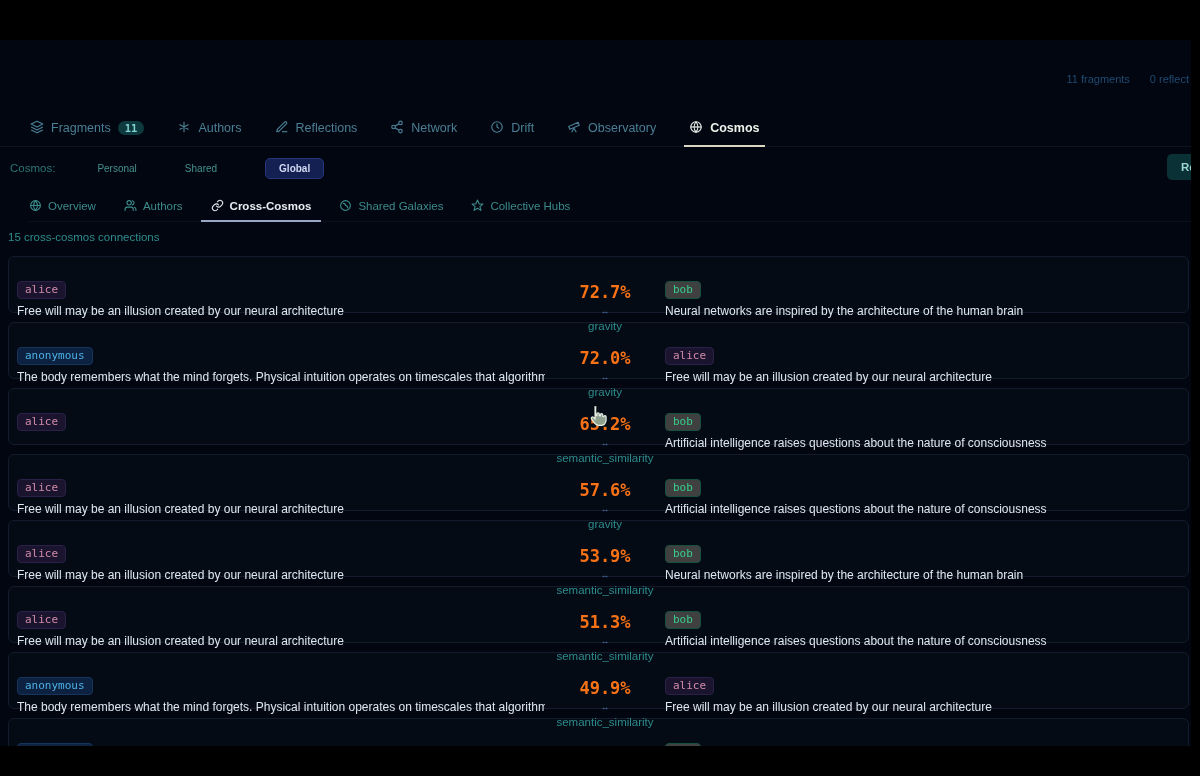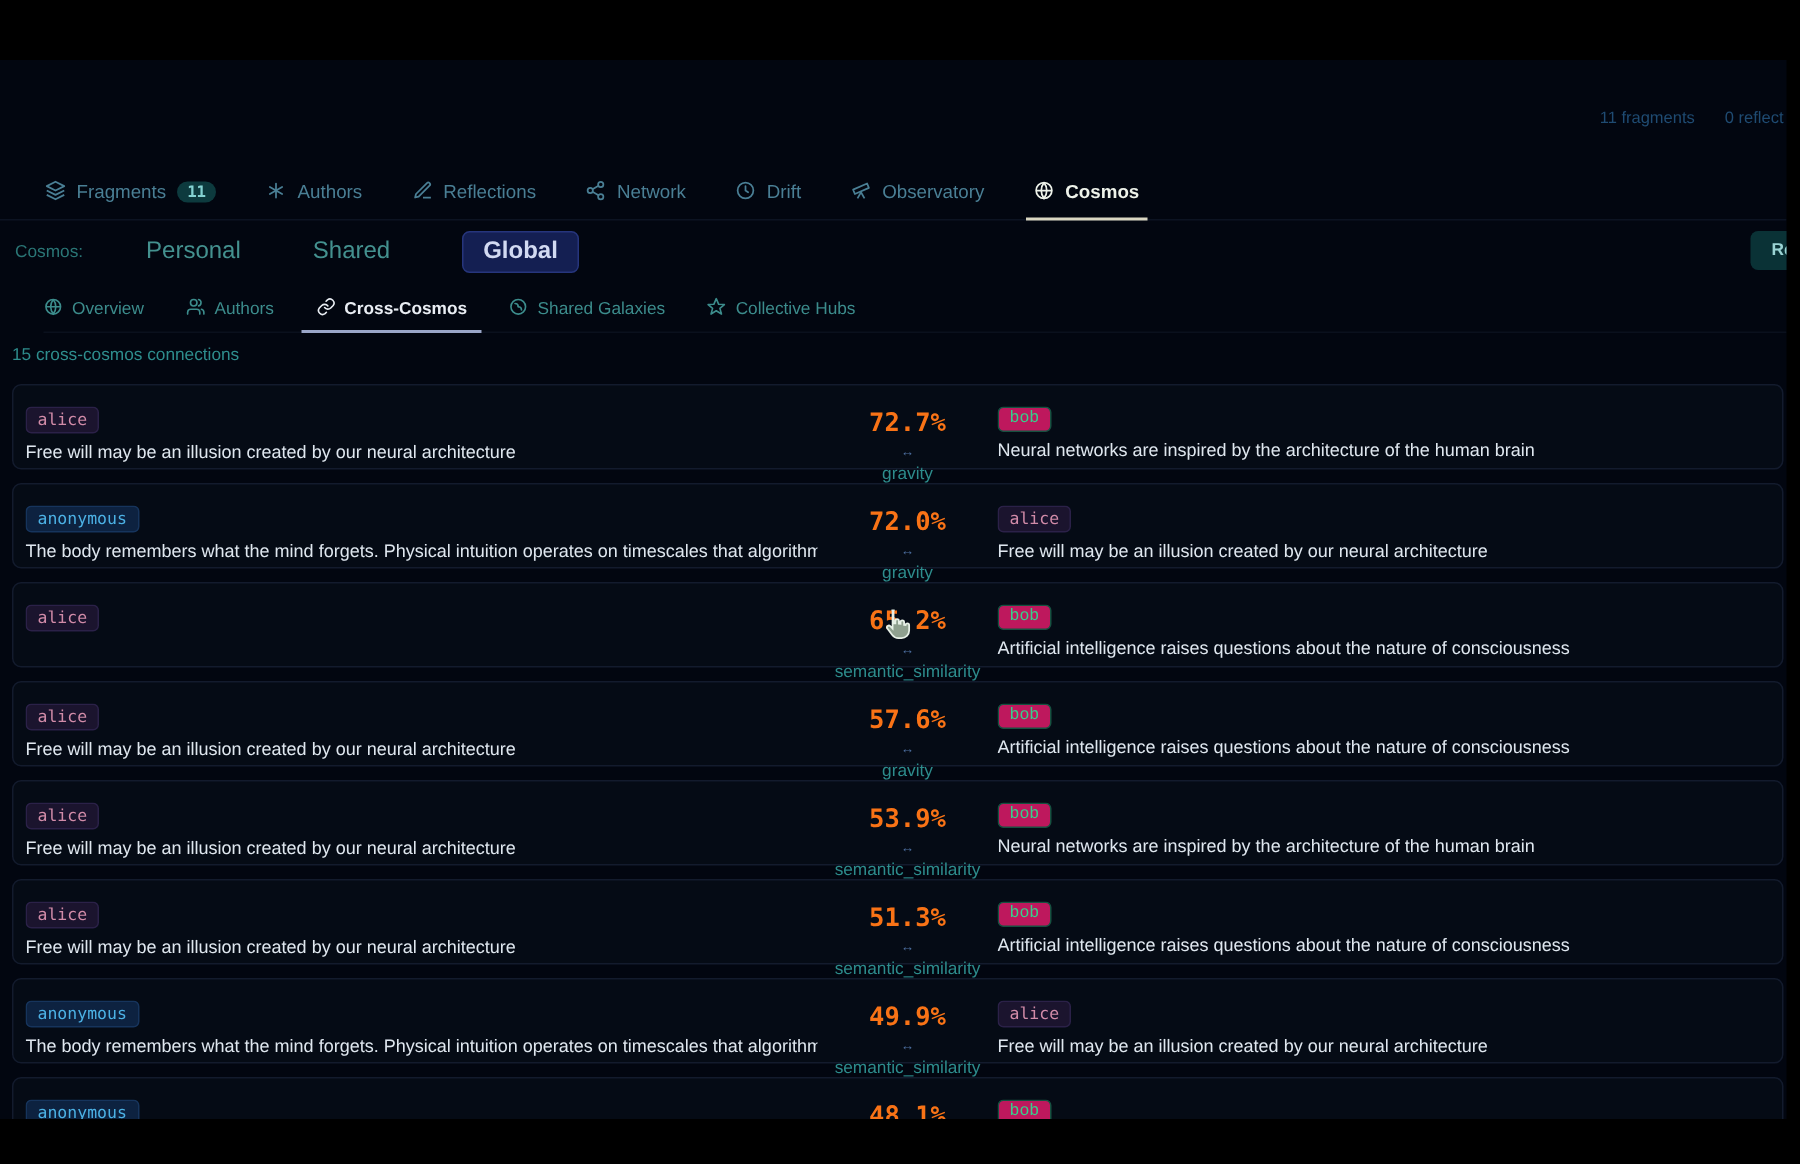--- a/index.html
+++ b/index.html
@@ -25,21 +25,21 @@
   .tab.active { color:#eef2ea; font-weight:bold; }
   .tab.active::after { content:""; position:absolute; left:-5px; right:-5px; bottom:-1px;
                        height:2px; background:#d9d6c2; }
   .frag-badge { background:#0d3a3e; color:#84d2d2; font-family:"DejaVu Sans Mono",monospace;
                 font-size:10.5px; font-weight:bold; padding:1px 7px; border-radius:9px; }
 
   
   .cosmos-bar { position:absolute; top:114px; left:10px; right:0; height:28px;
                 display:flex; align-items:center; }
   .cosmos-label { color:#2a7676; font-size:11.5px; margin-right:42px; }
-  .cosmos-opt { color:#44918f; font-size:16px; background:none; border:none;
+  .cosmos-opt { color:#44918f; font-size:10px; background:none; border:none;
                 margin-right:48px; cursor:pointer; font-family:inherit; }
   .cosmos-opt.selected { background:#141f52; border:1px solid #26357c; color:#d2daf2;
                          border-radius:5px; padding:4px 13px; margin-right:0; font-weight:bold; }
   .refresh-btn { position:absolute; right:-27px; top:0; height:26px; background:#0a3236;
                  color:#9bd4d4; border:none; border-radius:5px; padding:0 14px;
                  font-size:11.5px; font-weight:bold; cursor:pointer; font-family:inherit; }
 
   
   .sub-nav { position:absolute; top:151px; left:29px; right:0; height:31px;
              display:flex; align-items:center; gap:28px; border-bottom:1px solid #0a101d; }
@@ -48,28 +48,28 @@
   .subtab svg { width:13px; height:13px; }
   .subtab.active { color:#e9edf3; font-weight:bold; }
   .subtab.active::after { content:""; position:absolute; left:-10px; right:-10px; bottom:-1px;
                           height:2px; background:#9aa6c8; }
 
   .count-label { position:absolute; top:191px; left:8px; color:#2e8d8d; font-size:11.5px; }
 
   
   .list { position:absolute; top:216px; left:8px; right:2px; }
   .card { display:grid; grid-template-columns:528px 104px 1fr; gap:0 8px;
-          height:57px; margin-bottom:9px; padding:14px 8px;
+          height:57px; margin-bottom:9px; padding:24px 8px;
           background:#050b15; border:1px solid #131b2d; border-radius:6px; }
   .side { display:flex; flex-direction:column; align-items:flex-start; gap:5px; overflow:hidden; }
   .author-badge { font-family:"DejaVu Sans Mono",monospace; font-size:11px;
                   padding:1px 7px 2px; border-radius:4px; white-space:nowrap; }
   .badge-alice { color:#d18ba8; background:#1b142e; border:1px solid #2b2148; }
   .badge-anonymous { color:#4cb1e4; background:#0d2240; border:1px solid #16345c; }
-  .badge-bob { color:#36d08c; background:#be185d; border:1px solid #165140;font-family:Liberation Mono, monospace; }
+  .badge-bob { color:#36d08c; background:#404040; border:1px solid #165140; }
   .frag-text { color:#dfe7ef; font-size:12px; white-space:nowrap; }
   .mid { display:flex; flex-direction:column; align-items:center; line-height:1; padding-top:3px; }
   .pct { color:#f97316; font-family:"DejaVu Sans Mono",monospace; font-size:17px; font-weight:bold; }
   .rel-arrow { color:#4d6fa0; font-size:9px; margin-top:6px; }
   .rel-type { color:#2d8c8c; font-size:11.5px; margin-top:5px; white-space:nowrap; }
 
   .cursor { position:absolute; left:584px; top:364px; width:26px; height:26px; z-index:9; }
 </style>
 </head>
 <body>

